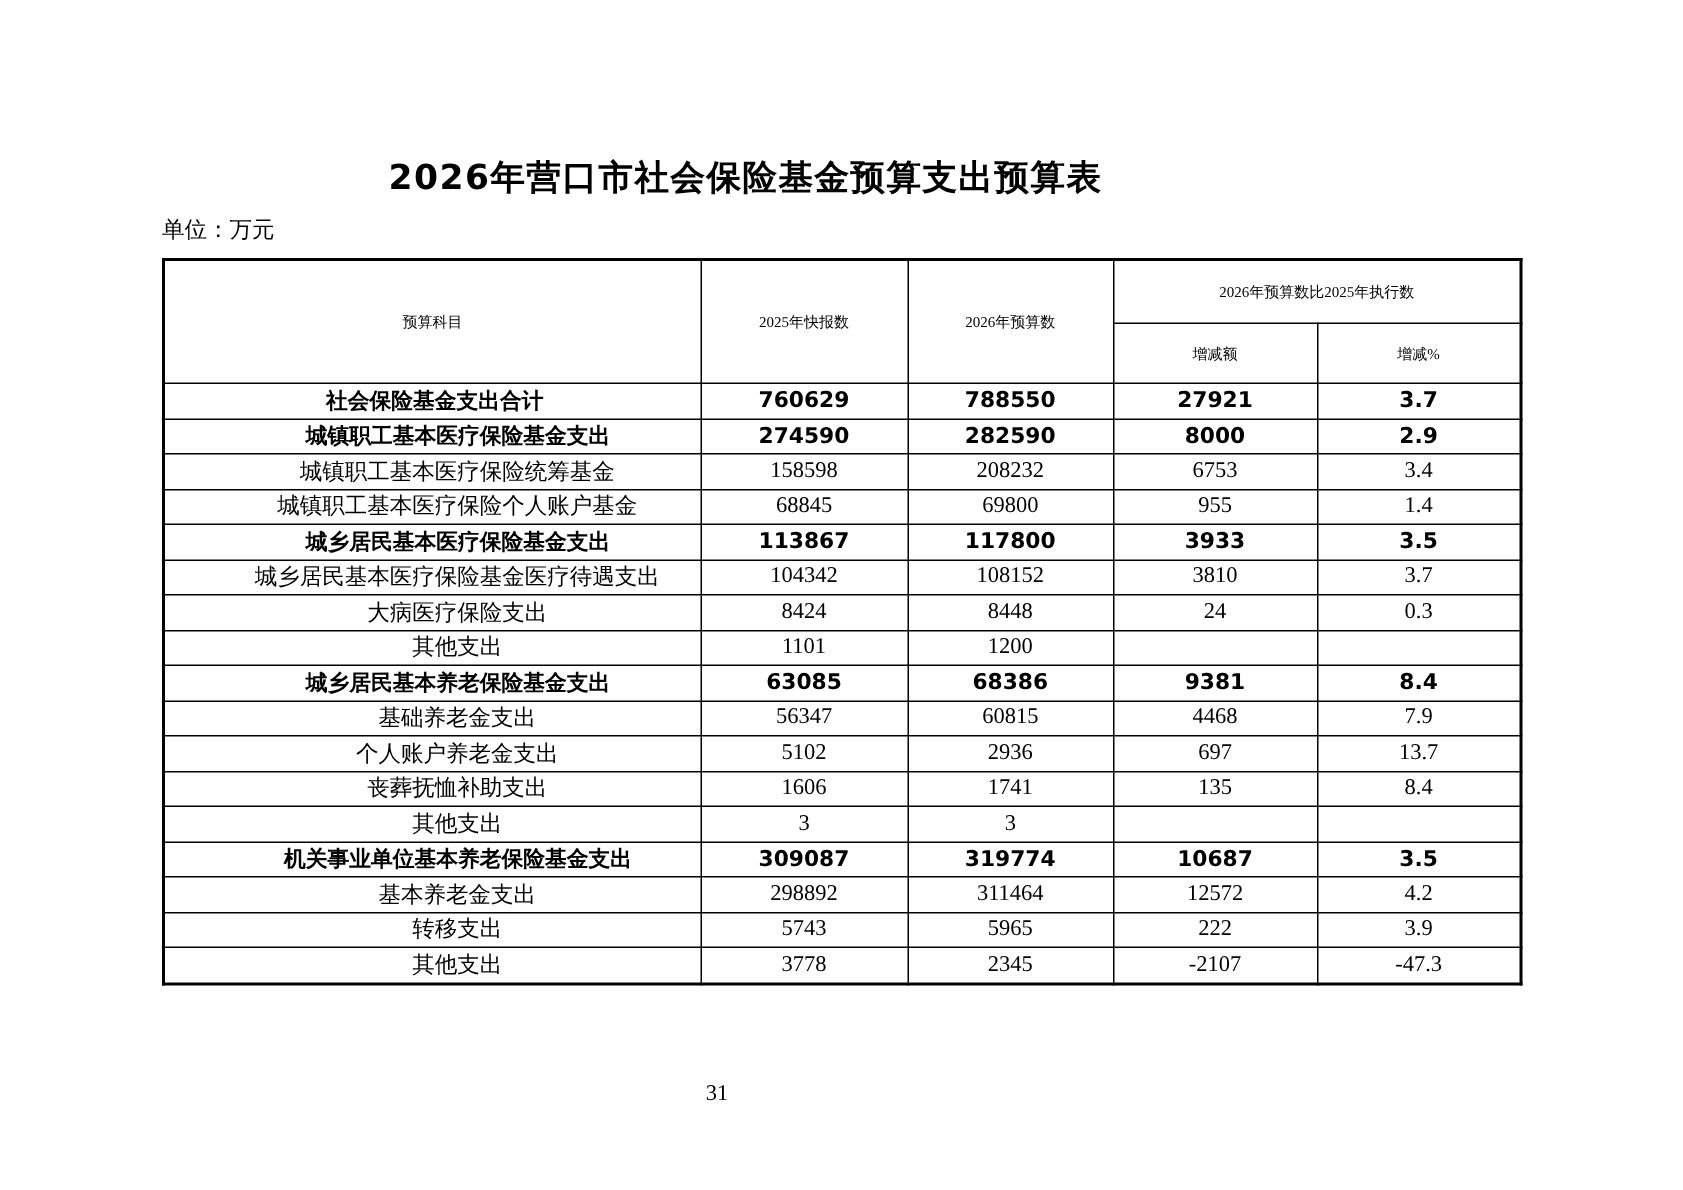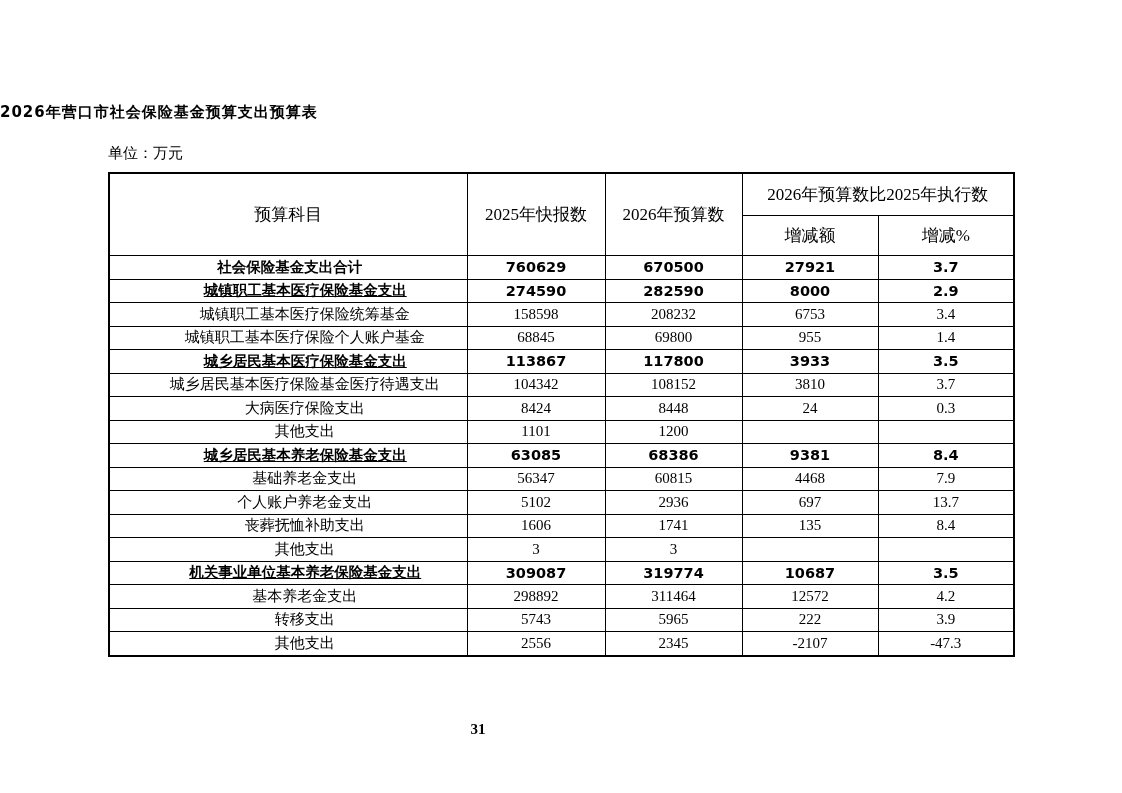--- a/index.html
+++ b/index.html
@@ -13,23 +13,24 @@
     position: relative;
     font-family: "Liberation Serif", serif;
     color: #000000;
     overflow: hidden;
   }
   .page-title {
     position: absolute;
     top: 103px;
     left: 0;
     width: 994px;
+    text-align: center;
     font-family: "DejaVu Sans", sans-serif;
     font-weight: bold;
-    font-size: 15px;
+    font-size: 23px;
     letter-spacing: 1px;
   }
   .unit-label {
     position: absolute;
     top: 144px;
     left: 108px;
     width: 905px;
     text-align: left;
     font-size: 15px;
     font-family: "Liberation Serif", serif;
@@ -50,50 +51,49 @@
     text-align: center;
     vertical-align: middle;
     font-weight: normal;
     overflow: hidden;
     white-space: nowrap;
   }
   .budget-table {
     border: 2px solid #000000;
   }
   .budget-table thead th {
-    font-size: 17px;
+    font-size: 10px;
   }
   .th-group-top { height: 41px; }
   .th-group-bottom { height: 39px; }
   .budget-table tbody td {
     height: 22.5px;
   }
   .cell-label {
     text-align: left;
   }
   .indent-0 .cell-label { padding-left: 3px; }
-  .indent-1 .cell-label { padding-left: 34px; text-decoration: underline; }
+  .indent-1 .cell-label { padding-left: 34px; }
   .indent-2 .cell-label { padding-left: 33px; }
   .bold-row td {
     font-family: "DejaVu Sans", sans-serif;
     font-weight: bold;
     font-size: 14.5px;
   }
   .normal-row td {
     font-family: "Liberation Serif", serif;
   }
   .page-number {
     position: absolute;
     top: 721px;
     left: 0;
     width: 956px;
     text-align: center;
     font-size: 15px;
     font-family: "Liberation Serif", serif;
-    font-weight: bold;
   }
   col.c-subject { width: 358px; }
   col.c-2025    { width: 138px; }
   col.c-2026    { width: 137px; }
   col.c-delta   { width: 136px; }
   col.c-pct     { width: 136px; }
 </style>
 </head>
 <body>
 
@@ -118,21 +118,21 @@
     </tr>
     <tr>
       <th class="th-group-bottom">增减额</th>
       <th class="th-group-bottom">增减%</th>
     </tr>
   </thead>
   <tbody>
       <tr class="bold-row indent-0">
     <td class="cell-label">社会保险基金支出合计</td>
     <td>760629</td>
-    <td>670500</td>
+    <td>788550</td>
     <td>27921</td>
     <td>3.7</td>
   </tr>
       <tr class="bold-row indent-1">
     <td class="cell-label">城镇职工基本医疗保险基金支出</td>
     <td>274590</td>
     <td>282590</td>
     <td>8000</td>
     <td>2.9</td>
   </tr>
@@ -229,21 +229,21 @@
   </tr>
       <tr class="normal-row indent-2">
     <td class="cell-label">转移支出</td>
     <td>5743</td>
     <td>5965</td>
     <td>222</td>
     <td>3.9</td>
   </tr>
       <tr class="normal-row indent-2">
     <td class="cell-label">其他支出</td>
-    <td>2556</td>
+    <td>3778</td>
     <td>2345</td>
     <td>-2107</td>
     <td>-47.3</td>
   </tr>
     </tbody>
 </table>
 
 <div class="page-number">31</div>
 
 </body></html>

